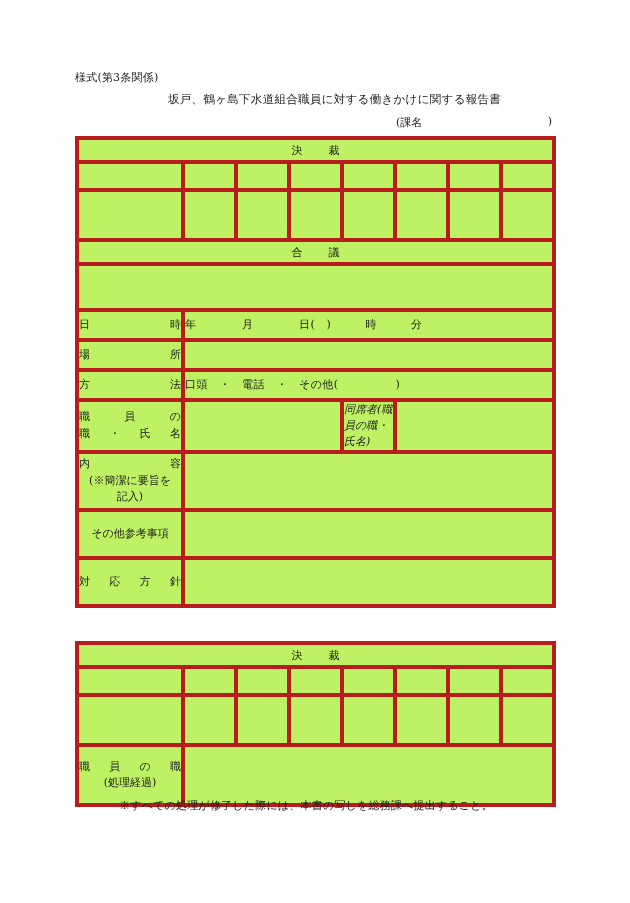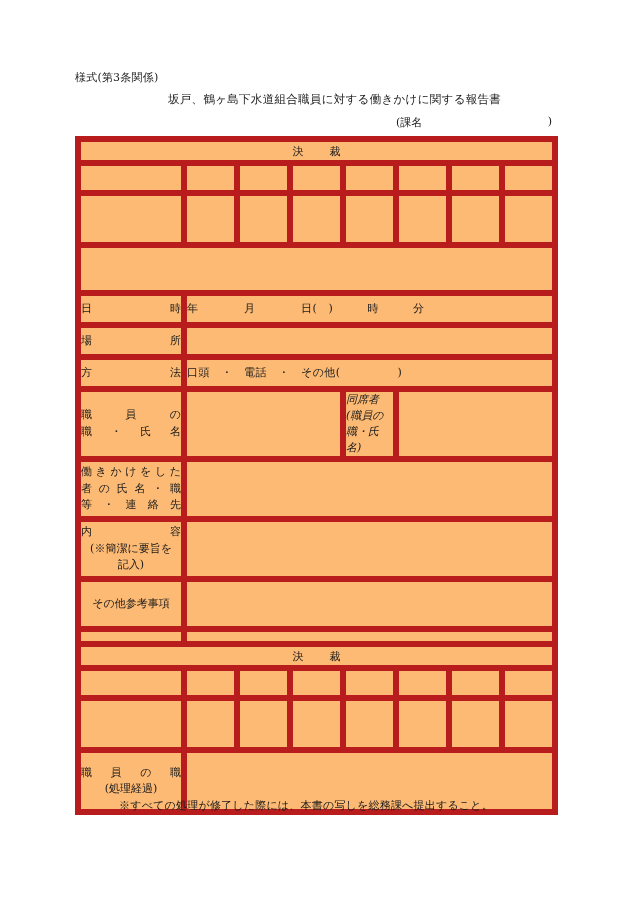--- a/index.html
+++ b/index.html
@@ -51,25 +51,25 @@
 
   
   .tbl {
     position: absolute;
     left: 75px;
     width: 477px;
     border-collapse: collapse;
     table-layout: fixed;
   }
   .tbl td {
-    border: 6px solid #b91c1c;
+    border: 4px solid #b91c1c;
     font-size: 11px;
     padding: 0;
     vertical-align: middle;
-    background: #fdba74;
+    background: #bef264;
   }
   #table-top  { top: 136px; }
   #table-bot  { top: 641px; }
 
   
   .banner {
     height: 24px;
     text-align: center;
   }
   .banner .sp {
@@ -183,20 +183,25 @@
       <td></td>
       <td></td>
       <td></td>
       <td></td>
       <td></td>
       <td></td>
       <td></td>
       <td></td>
     </tr>
 
+    <tr class="banner">
+      <td colspan="8">
+        <span class="sp">合議</span>
+      </td>
+    </tr>
 
     <tr class="gogi-box">
       <td colspan="8"></td>
     </tr>
 
     <tr class="r-datetime">
       <td class="lbl">
         <span class="just">日時</span>
       </td>
       <td class="val" colspan="7">
@@ -231,30 +236,20 @@
         <span></span>
       </td>
       <td class="inline-lbl" colspan="1">
         <span>同席者(職員の職・氏名)</span>
       </td>
       <td class="val" colspan="3">
         <span></span>
       </td>
     </tr>
 
-    <tr class="r-actor">
-      <td class="lbl">
-        <span class="just">働きかけをした</span>
-        <span class="just">者の氏名・職</span>
-        <span class="just">等・連絡先</span>
-      </td>
-      <td class="val" colspan="7">
-        <span></span>
-      </td>
-    </tr>
 
     <tr class="r-content">
       <td class="lbl">
         <span class="just">内容</span>
         <span class="plain">(※簡潔に要旨を</span>
         <span class="plain">記入)</span>
       </td>
       <td class="val" colspan="7">
         <span></span>
       </td>

